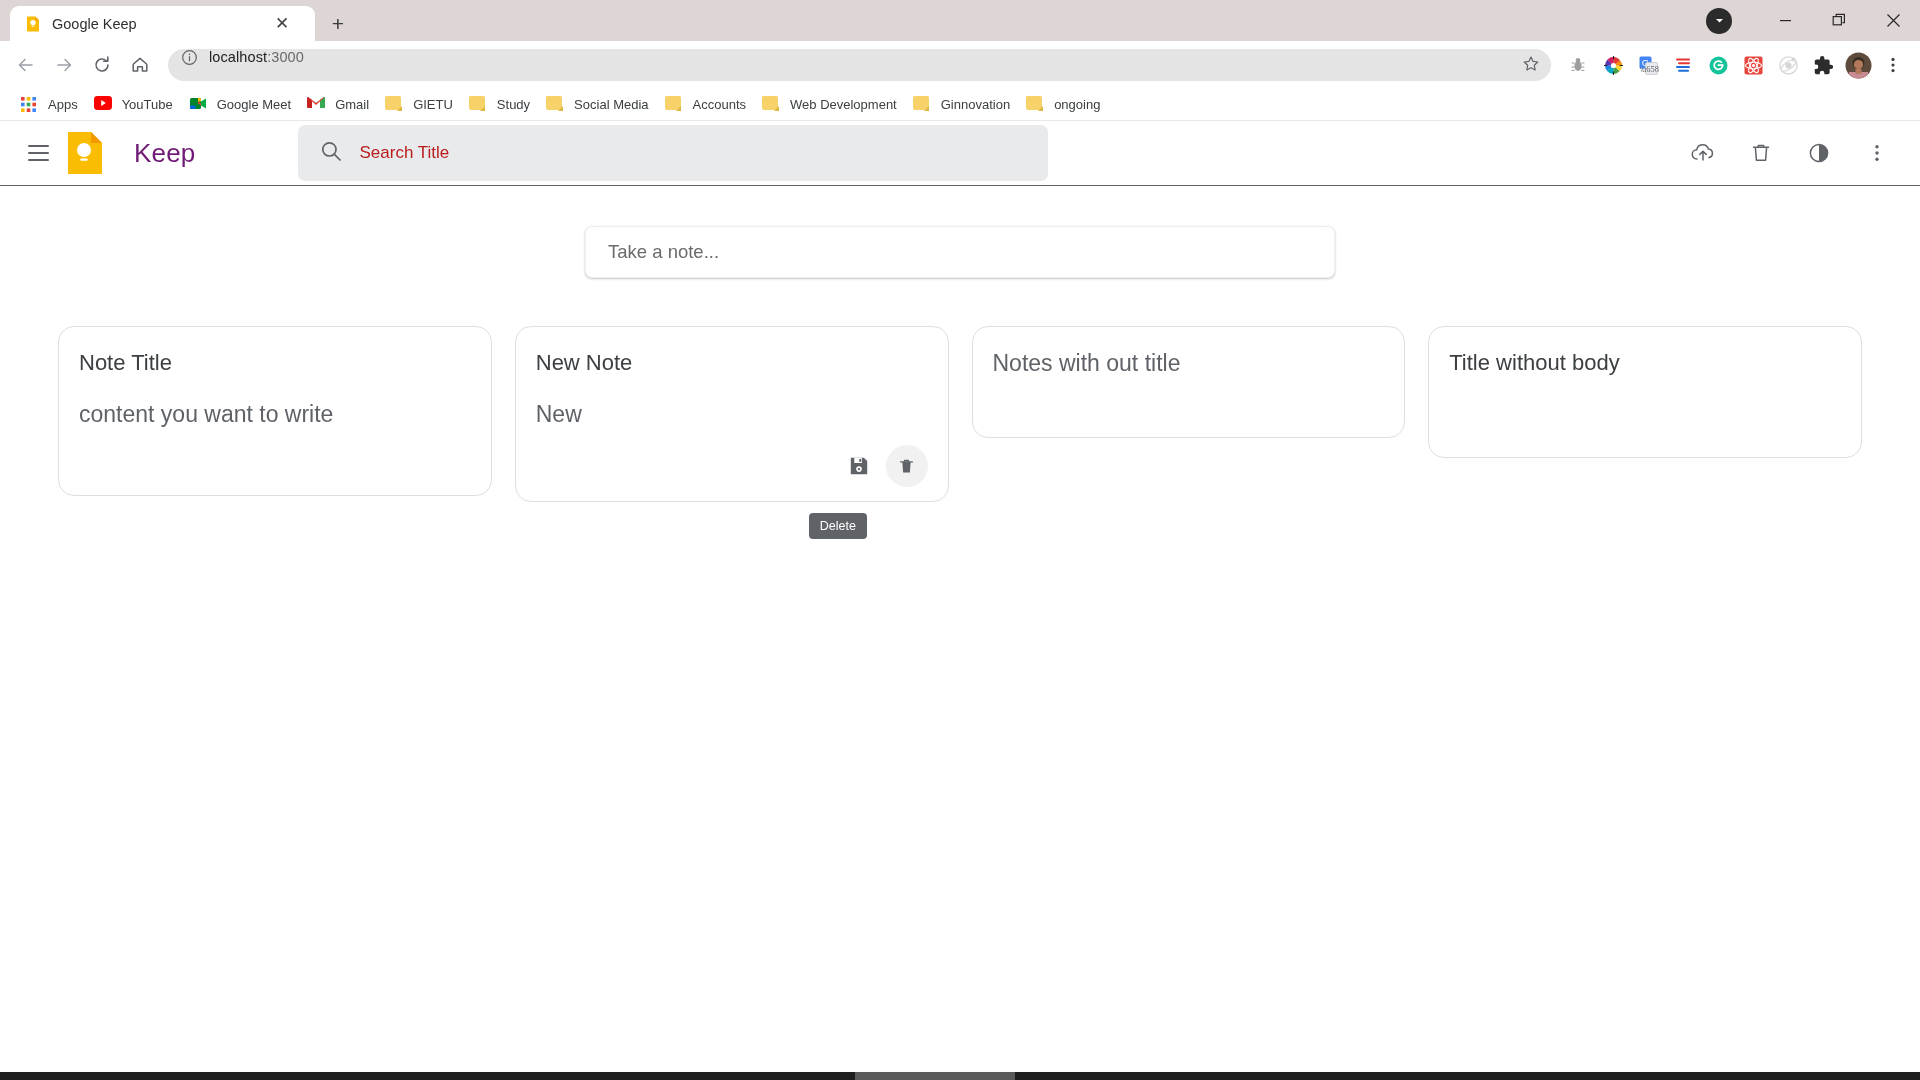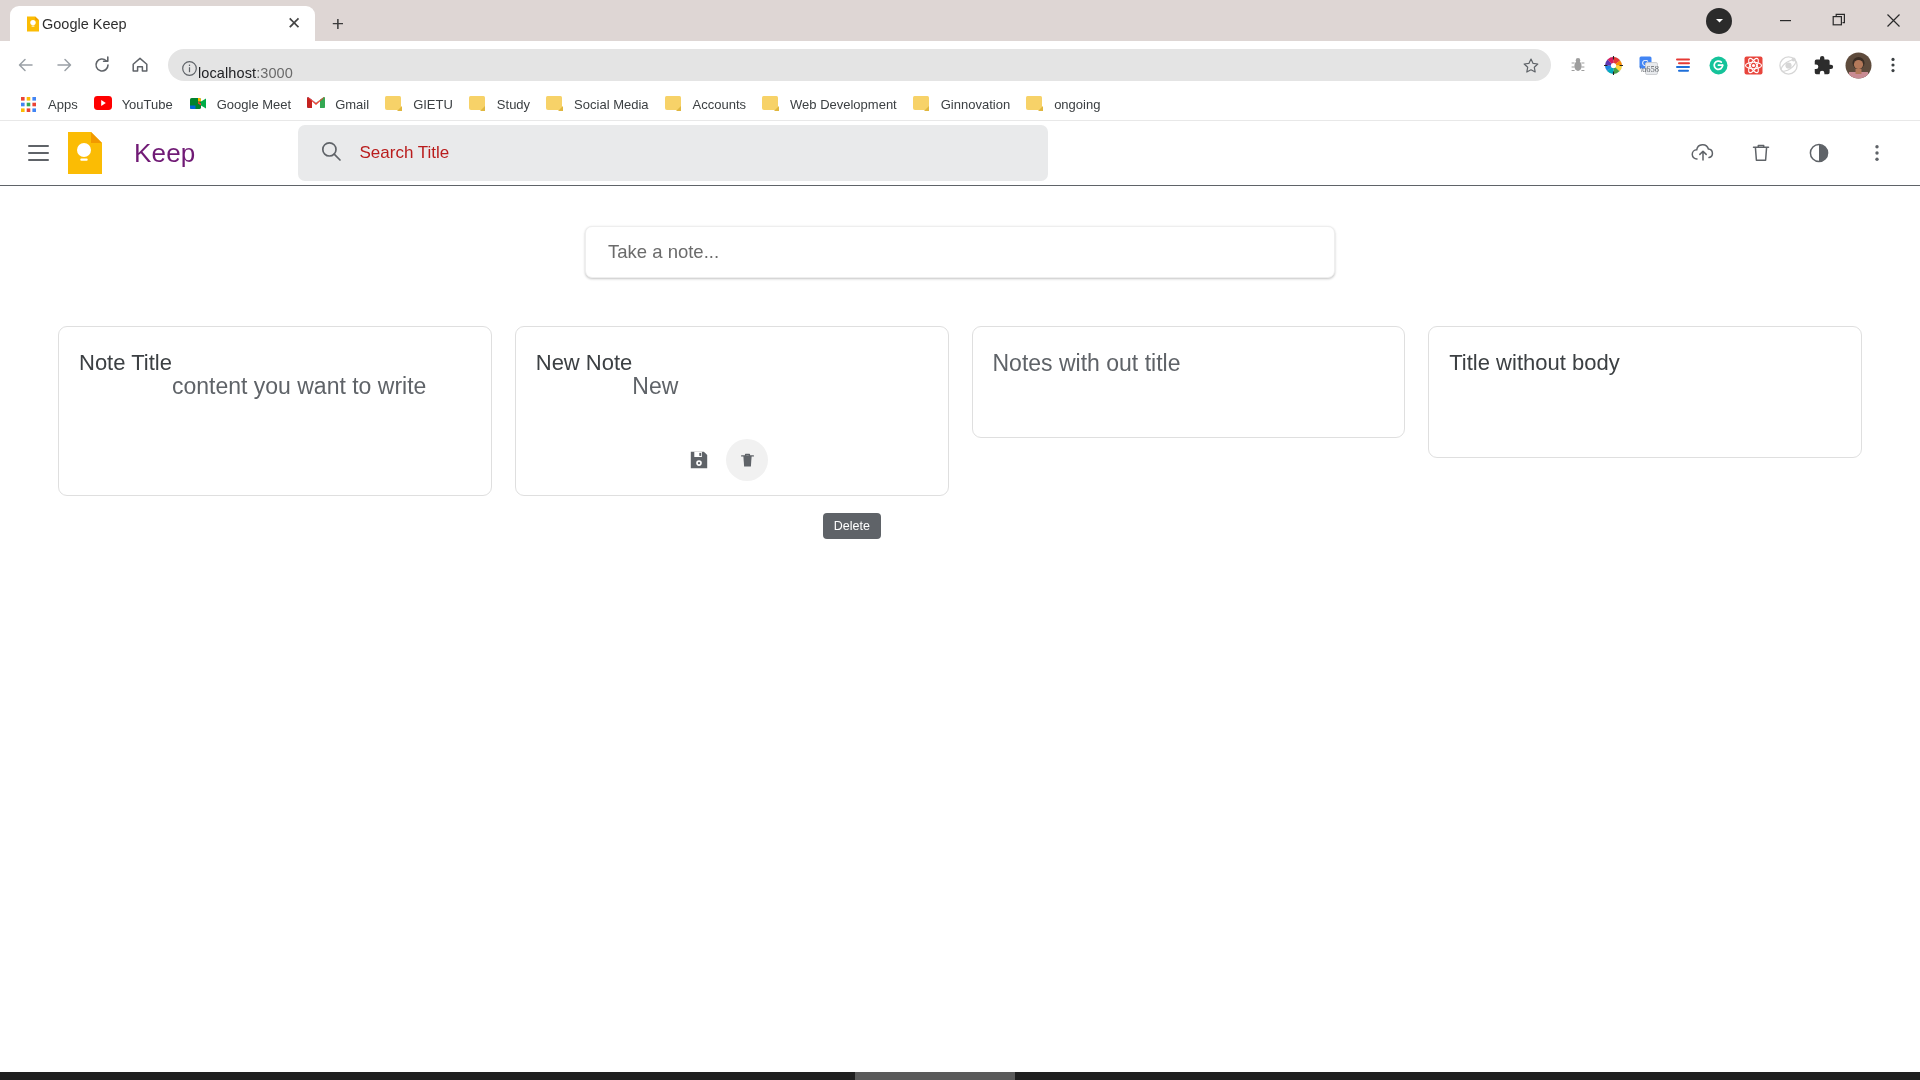--- a/index.html
+++ b/index.html
@@ -13,21 +13,21 @@
   
   .browser { width: 1920px; height: 1080px; position: relative; background:#fff; }
 
   .tabstrip {
     height: 41px; background: #ded6d4;
     display: flex; align-items: flex-end; padding-left: 10px; position: relative;
   }
   .tab {
     width: 305px; height: 35px; background: #ffffff;
     border-radius: 9px 9px 0 0;
-    display: flex; align-items: center; padding: 0 10px 0 14px; 
+    display: flex; align-items: center; padding: 0 22px 0 14px; gap: 10px;
     position: relative;
   }
   .tab-favicon {
     width: 18px; height: 18px; flex: 0 0 18px; position: relative;
   }
   .tab-title {
     font-size: 14.5px; color: #2f2f2f; flex: 1;
     white-space: nowrap; overflow: hidden; text-overflow: ellipsis;
   }
   .tab-close {
@@ -55,21 +55,21 @@
   .navbar {
     height: 48px; background: #fff; display: flex; align-items: center;
     padding: 0 10px 0 8px; gap: 2px;
   }
   .nav-icon {
     width: 36px; height: 36px; display: flex; align-items: center; justify-content: center;
     border-radius: 50%; flex: 0 0 36px;
   }
   .omnibox {
     flex: 1; height: 32px; background: #e4e4e4; border-radius: 16px;
-    display: flex; align-items: flex-end; padding: 0 8px 0 13px; 
+    display: flex; align-items: flex-start; padding: 0 8px 0 13px; gap: 11px;
     margin-left: 8px; margin-right: 4px; position: relative;
   }
   .omni-url { font-size: 14.5px; color: #202124; letter-spacing: .1px; }
   .omni-url .dim { color: #6a6a6a; }
   .omni-star {
     position: absolute; right: 5px; width: 30px; height: 30px; border-radius: 50%;
     display: flex; align-items: center; justify-content: center;
   }
   .ext-row { display: flex; align-items: center; gap: 1px; padding-left: 4px; }
   .ext {
@@ -132,23 +132,23 @@
     border-radius: 7px; display: flex; align-items: center; padding: 0 22px;
     box-shadow: 0 1px 3px rgba(0,0,0,.14), 0 1px 2px rgba(0,0,0,.10);
   }
   .takenote-ph { font-size: 18.5px; color: #6b6b6b; }
 
   .notes-grid {
     display: flex; align-items: flex-start; gap: 23px;
     padding: 48px 58px 0 58px;
   }
   .note-card {
-    flex: 1 1 0; background: #fff; border: 1px solid #dfdfdf; border-radius: 9px;
+    flex: 1 1 0; background: #fff; border: 1px solid #dfdfdf; border-radius: 16px;
     padding: 22px 20px 14px 20px; position: relative;
-    display: flex; flex-direction: row;
+    display: flex; flex-direction: column;
   }
   .note-title { font-size: 22px; color: #3c4043; font-weight: 400; line-height: 1.25; }
   .note-body { font-size: 23px; color: #5f6368; margin-top: 23px; line-height: 1.3; }
   .note-actions {
     display: flex; align-items: center; justify-content: flex-end; gap: 6px;
     margin-top: auto; padding-top: 16px;
   }
   .act-btn {
     width: 42px; height: 42px; border-radius: 50%;
     display: flex; align-items: center; justify-content: center;
@@ -530,21 +530,21 @@
               </svg>
             </span>
             <span class="act-btn hovered">
               <svg width="19" height="19" viewBox="0 0 24 24">
                 <path d="M4.6 6.2h14.8" stroke="#5f6368" stroke-width="1.7" stroke-linecap="round"></path>
                 <path d="M9.6 6.2V4.3h4.8v1.9" fill="none" stroke="#5f6368" stroke-width="1.7" stroke-linejoin="round"></path>
                 <path d="M6.8 6.2h10.4l-.9 13.5H7.7z" fill="#5f6368"></path>
               </svg>
             </span>
           </div>
-          <span class="tooltip" style="left:307px; top:186px;">Delete</span>
+          <span class="tooltip" style="left:293px; top:186px;">Delete</span>
         </div>
 
         <div class="note-card" style="min-height:112px">
           <div class="note-body" style="margin-top:0">Notes with out title</div>
         </div>
 
         <div class="note-card" style="min-height:132px">
           <div class="note-title">Title without body</div>
         </div>
 

